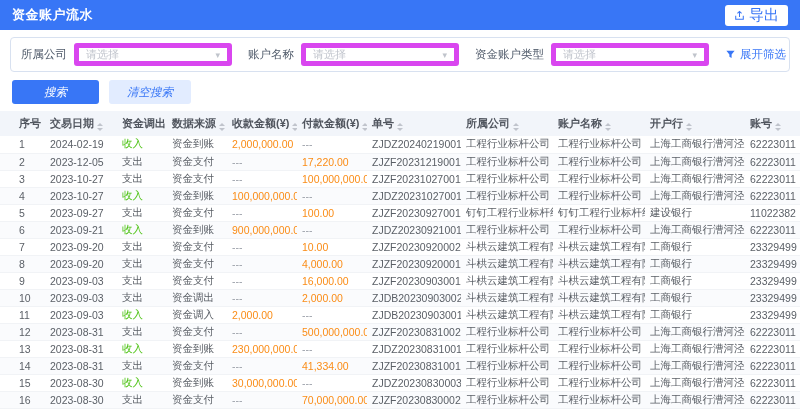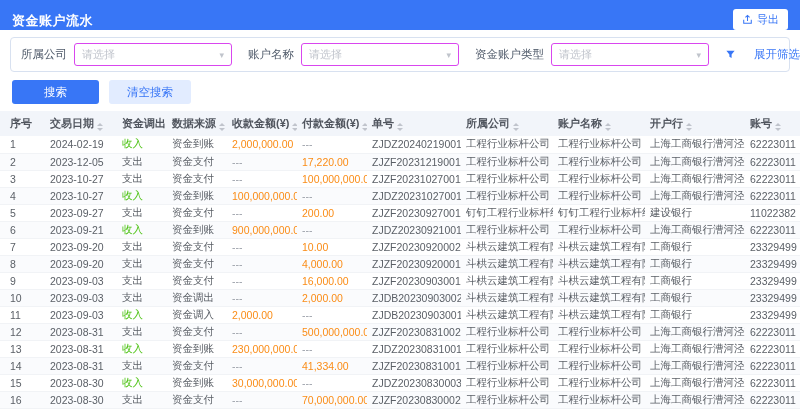--- a/index.html
+++ b/index.html
@@ -1,48 +1,48 @@
 <!DOCTYPE html>
 <html style="--accent: #3876F6; --income: #52C41A; --amount: #FA8C16;"><head>
 <meta charset="utf-8">
 <style>
   * { margin:0; padding:0; box-sizing:border-box; }
   html,body { background:#fff; }
   body { font-family:"Liberation Sans","DejaVu Sans",sans-serif; }
   .app { width:800px; height:409px; overflow:hidden; background:#fff; }
 
-  .topbar { height:30px; background:var(--accent,#3876F6); display:flex; align-items:flex-end; padding:0 12px; }
+  .topbar { height:30px; background:var(--accent,#3876F6); display:flex; align-items:center; padding:0 12px; }
   .topbar h1 { font-size:13px; color:#fff; font-weight:bold; letter-spacing:.5px; }
   .export-btn { margin-left:auto; height:21px; background:#fff; border:none; border-radius:3px;
-    color:var(--accent,#3876F6); font-size:11px; display:inline-flex; align-items:center; gap:4px;
+    color:var(--accent,#3876F6); font-size:15px; display:inline-flex; align-items:center; gap:4px;
     padding:0 9px; cursor:pointer; }
 
   .filter-card { margin:7px 10px 0; border:1px solid #D8E1F0; border-radius:4px; display:flex;
     align-items:center; padding:5px 10px; gap:16px; }
   .fgroup { display:flex; align-items:center; gap:7px; }
   .flabel { font-size:11.5px; color:#4E5969; white-space:nowrap; }
-  .select { width:158px; height:23px; border:1px solid #d946ef; border-radius:3px; background:#fff;
+  .select { width:158px; height:23px; border:5px solid #d946ef; border-radius:3px; background:#fff;
     display:flex; align-items:center; justify-content:space-between; padding:0 7px; cursor:pointer; }
   .select .ph { font-size:11px; color:#C0C4CC; }
   .select .caret { font-size:9px; color:#C0C4CC; }
-  .expand { margin-left:auto; display:flex; align-items:center; gap:18px; color:var(--accent,#3876F6);
+  .expand { margin-left:auto; display:flex; align-items:center; gap:4px; color:var(--accent,#3876F6);
     font-size:11.5px; cursor:pointer; white-space:nowrap; }
 
   .actions { display:flex; gap:10px; padding:8px 12px 7px; }
-  .btn { height:24px; border:none; border-radius:3px; font-size:11.5px; cursor:pointer; }
+  .btn { height:24px; border:none; border-radius:3px; font-size:11.5px; cursor:pointer;font-style:italic; }
   .btn.primary { background:var(--accent,#3876F6); color:#fff; padding:0 32px; }
   .btn.light { background:#E2ECFF; color:var(--accent,#3876F6); padding:0 18px; }
 
   table { width:100%; border-collapse:collapse; table-layout:fixed; }
   th { background:#F2F5FA; height:25px; font-size:11px; color:#51565F; font-weight:bold;
     text-align:left; padding:0 5px; white-space:nowrap; overflow:hidden; }
   td { height:17px; font-size:10.5px; color:#5A5F66; padding:0 5px; white-space:nowrap;
     overflow:hidden; border-bottom:1px solid #F1F3F6; }
   tbody tr:nth-child(even) { background:#FAFBFD; }
-  th:first-child, td:first-child { padding-left:10px; }
+  th:first-child, td:first-child { padding-left:19px; }
   .income { color:var(--income,#52C41A); }
   .amt { color:var(--amount,#FA8C16); }
   .dash { color:#9A9FA8; }
 
   .sort { display:inline-flex; flex-direction:column; margin-left:3px; vertical-align:1px; gap:2px; }
   .sort i { display:block; width:0; height:0; border-left:3px solid transparent; border-right:3px solid transparent; }
   .sort .u { border-bottom:3.5px solid #C0C4CC; }
   .sort .d { border-top:3.5px solid #C0C4CC; }
 
   col.c0{width:45px} col.c1{width:72px} col.c2{width:50px} col.c3{width:60px}
@@ -215,21 +215,21 @@
             <td class="">工程行业标杆公司</td>
             <td class="">上海工商银行漕河泾支行</td>
             <td class="">62223011</td>
           </tr>
           <tr>
             <td class="">5</td>
             <td class="">2023-09-27</td>
             <td class="">支出</td>
             <td class="">资金支付</td>
             <td class="dash">---</td>
-            <td class="amt">200.00</td>
+            <td class="amt">100.00</td>
             <td class="">ZJZF20230927001</td>
             <td class="">钉钉工程行业标杆组织</td>
             <td class="">钉钉工程行业标杆组织</td>
             <td class="">建设银行</td>
             <td class="">11022382</td>
           </tr>
           <tr>
             <td class="">6</td>
             <td class="">2023-09-21</td>
             <td class="income">收入</td>

